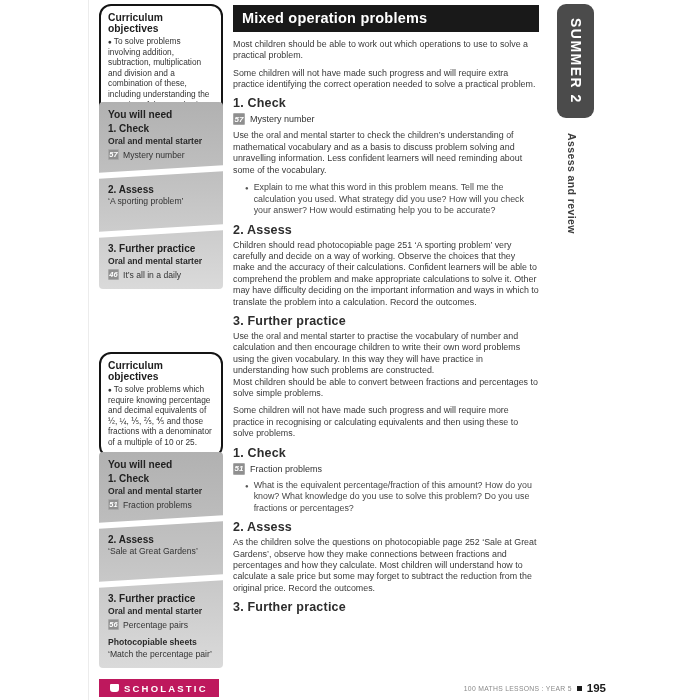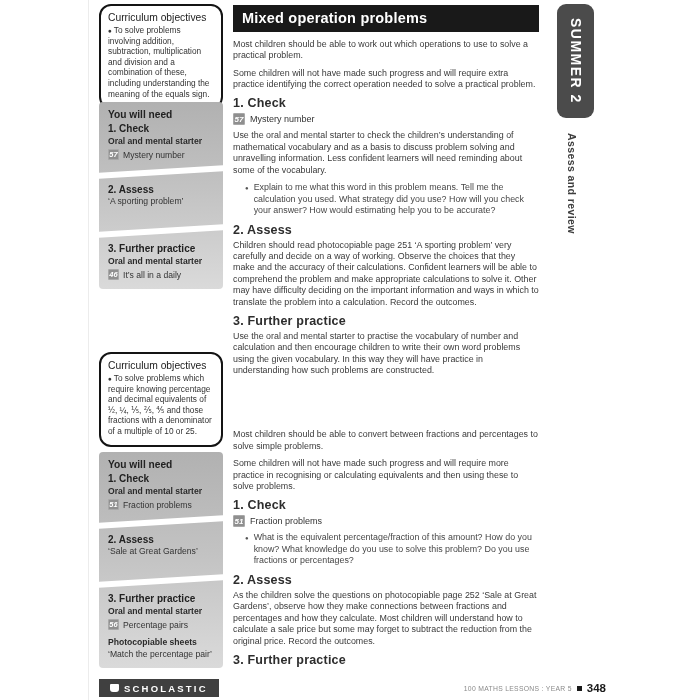--- a/index.html
+++ b/index.html
@@ -3,42 +3,42 @@
 <meta charset="utf-8">
 <style>
   html,body{margin:0;padding:0;background:#fff;}
   body{width:700px;height:700px;position:relative;overflow:hidden;
        font-family:"Liberation Sans","DejaVu Sans",sans-serif;color:#3a3a3a;}
   .page-edge{position:absolute;left:88px;top:0;bottom:0;width:1px;background:#ececec;}
 
   
   .sb-box{position:absolute;left:99px;width:124px;box-sizing:border-box;}
   .curr-box{background:#fff;border:2px solid #141414;border-radius:12px;padding:6px 7px 8px;}
-  .curr-title{font-size:10.3px;font-weight:normal;color:#1c1c1c;margin-bottom:2px;}
+  .curr-title{font-size:10.3px;font-weight:bold;color:#1c1c1c;margin-bottom:2px;}
   .curr-text{font-size:8.3px;line-height:1.28;color:#333;}
   .curr-text::before{content:"\25CF  ";font-size:6.5px;color:#333;}
 
   .need-box{border-radius:4px;overflow:hidden;
             background:linear-gradient(180deg,#b1b1b1 0%,#c3c3c3 48%,#dadada 100%);}
   .nb-seg{padding:7px 9px 9px;}
   .nb-seg.roomy{padding-bottom:22px;}
   .nb-sep{height:6px;background:#fff;width:140%;margin-left:-20%;transform:rotate(-3.5deg);}
   .nb-title{font-size:10.2px;font-weight:bold;color:#222;margin-bottom:3px;}
   .nb-h{font-size:10px;font-weight:bold;color:#222;margin:2px 0 1px;}
   .nb-sh{font-size:8.6px;font-weight:bold;color:#2b2b2b;margin:2px 0 3px;}
   .nb-sh2{font-size:8.6px;font-weight:bold;color:#2b2b2b;margin:7px 0 2px;}
   .nb-item{display:flex;align-items:center;gap:4px;font-size:8.6px;color:#333;margin-top:2px;}
   .nb-q{font-size:8.6px;color:#333;}
   .badge-s{width:11px;height:11px;background:#8f8f8f;border:1px solid #a8a8a8;box-sizing:border-box;
            color:#fff;font-size:7.5px;font-style:italic;font-weight:bold;border-radius:1px;
            display:inline-flex;align-items:center;justify-content:center;flex:none;}
 
   
   main{position:absolute;left:233px;top:5px;bottom:30px;width:306px;
-       display:flex;flex-direction:column;justify-content:space-between;}
+       display:flex;flex-direction:column;}
   .bar{background:#191919;color:#fff;font-size:14.5px;font-weight:bold;line-height:1.3;
        padding:4px 9px;margin:0 0 7px;letter-spacing:.2px;}
   .mp{font-size:8.9px;line-height:1.28;color:#3a3a3a;margin:0 0 6px;}
   .mh{font-size:12.5px;font-weight:bold;color:#2d2d2d;margin:6px 0 3px;letter-spacing:.2px;}
   .badge-row{display:flex;align-items:center;gap:5px;margin:1px 0 5px;}
   .badge-m{width:12px;height:12px;background:#8f8f8f;border:1px solid #a8a8a8;box-sizing:border-box;
            color:#fff;font-size:8px;font-style:italic;font-weight:bold;border-radius:1px;
            display:inline-flex;align-items:center;justify-content:center;flex:none;}
   .badge-label{font-size:9px;color:#333;}
   .bullet{display:flex;gap:5px;margin:0 2px 6px 12px;}
@@ -50,21 +50,21 @@
   .term-tab{position:absolute;left:557px;top:4px;width:37px;height:114px;background:#4b4b4b;
             border-radius:9px;color:#fff;display:flex;align-items:center;justify-content:center;
             writing-mode:vertical-rl;text-orientation:mixed;font-weight:bold;font-size:14px;
             letter-spacing:1.5px;}
   .tab-sub{position:absolute;left:566px;top:133px;writing-mode:vertical-rl;text-orientation:mixed;
            font-weight:bold;font-size:10.5px;color:#3e3e3e;letter-spacing:.4px;}
 
   
   footer{position:absolute;left:99px;right:94px;bottom:3px;height:18px;
          display:flex;justify-content:space-between;align-items:center;}
-  .logo{background:#404040;color:#fff;height:18px;display:flex;align-items:center;gap:5px;
+  .logo{background:#be185d;color:#fff;height:18px;display:flex;align-items:center;gap:5px;
         padding:0 11px;font-size:9.5px;font-weight:bold;letter-spacing:2.2px;}
   .logo-icon{width:9px;height:8px;background:#fff;border-radius:1px 1px 3px 3px;display:inline-block;}
   .pageinfo{display:flex;align-items:center;gap:5px;}
   .book{font-size:6.8px;color:#8a8a8a;letter-spacing:.3px;}
   .sq{width:5px;height:5px;background:#1a1a1a;display:inline-block;}
   .pnum{font-size:11.5px;font-weight:bold;color:#1a1a1a;}
 </style>
 </head>
 <body>
 
@@ -182,15 +182,15 @@
 <div class="tab-sub">Assess and review</div>
 
 <footer>
   <div class="logo">
     <span class="logo-icon"></span>
     <span>SCHOLASTIC</span>
   </div>
   <div class="pageinfo">
     <span class="book">100 MATHS LESSONS : YEAR 5</span>
     <span class="sq"></span>
-    <span class="pnum">348</span>
+    <span class="pnum">195</span>
   </div>
 </footer>
 
 </body></html>

